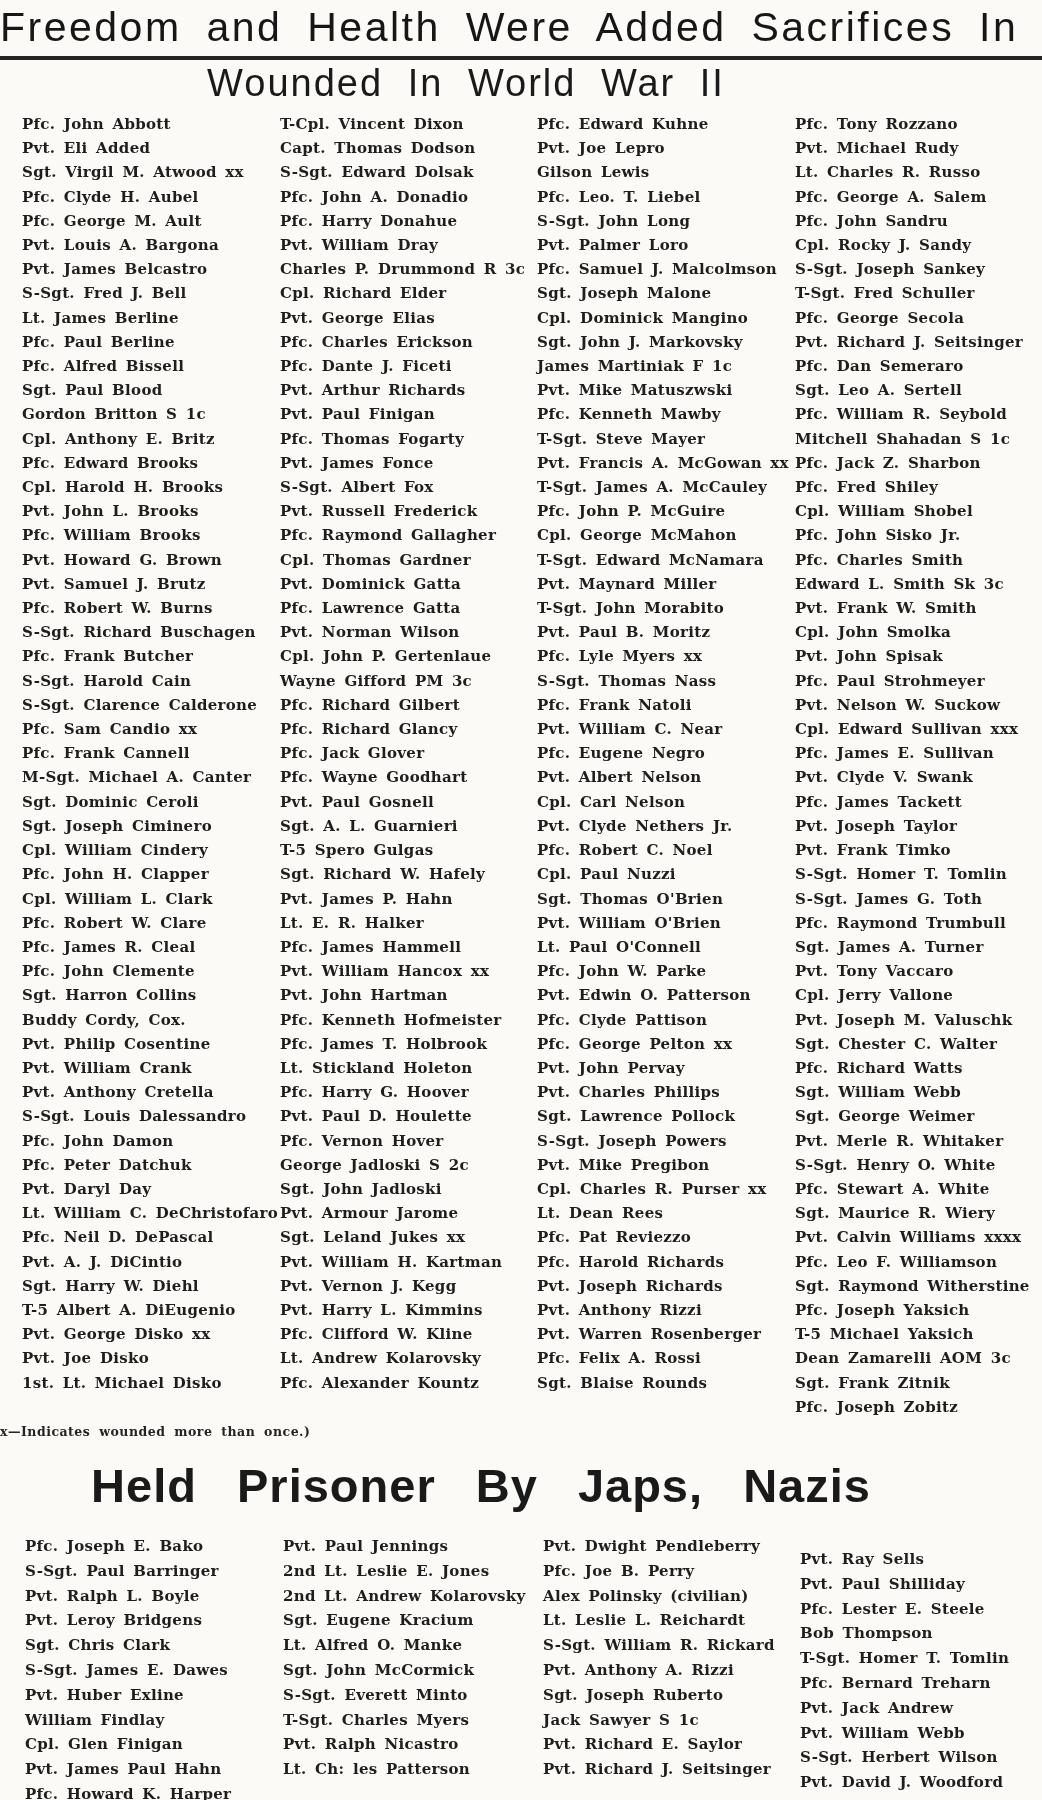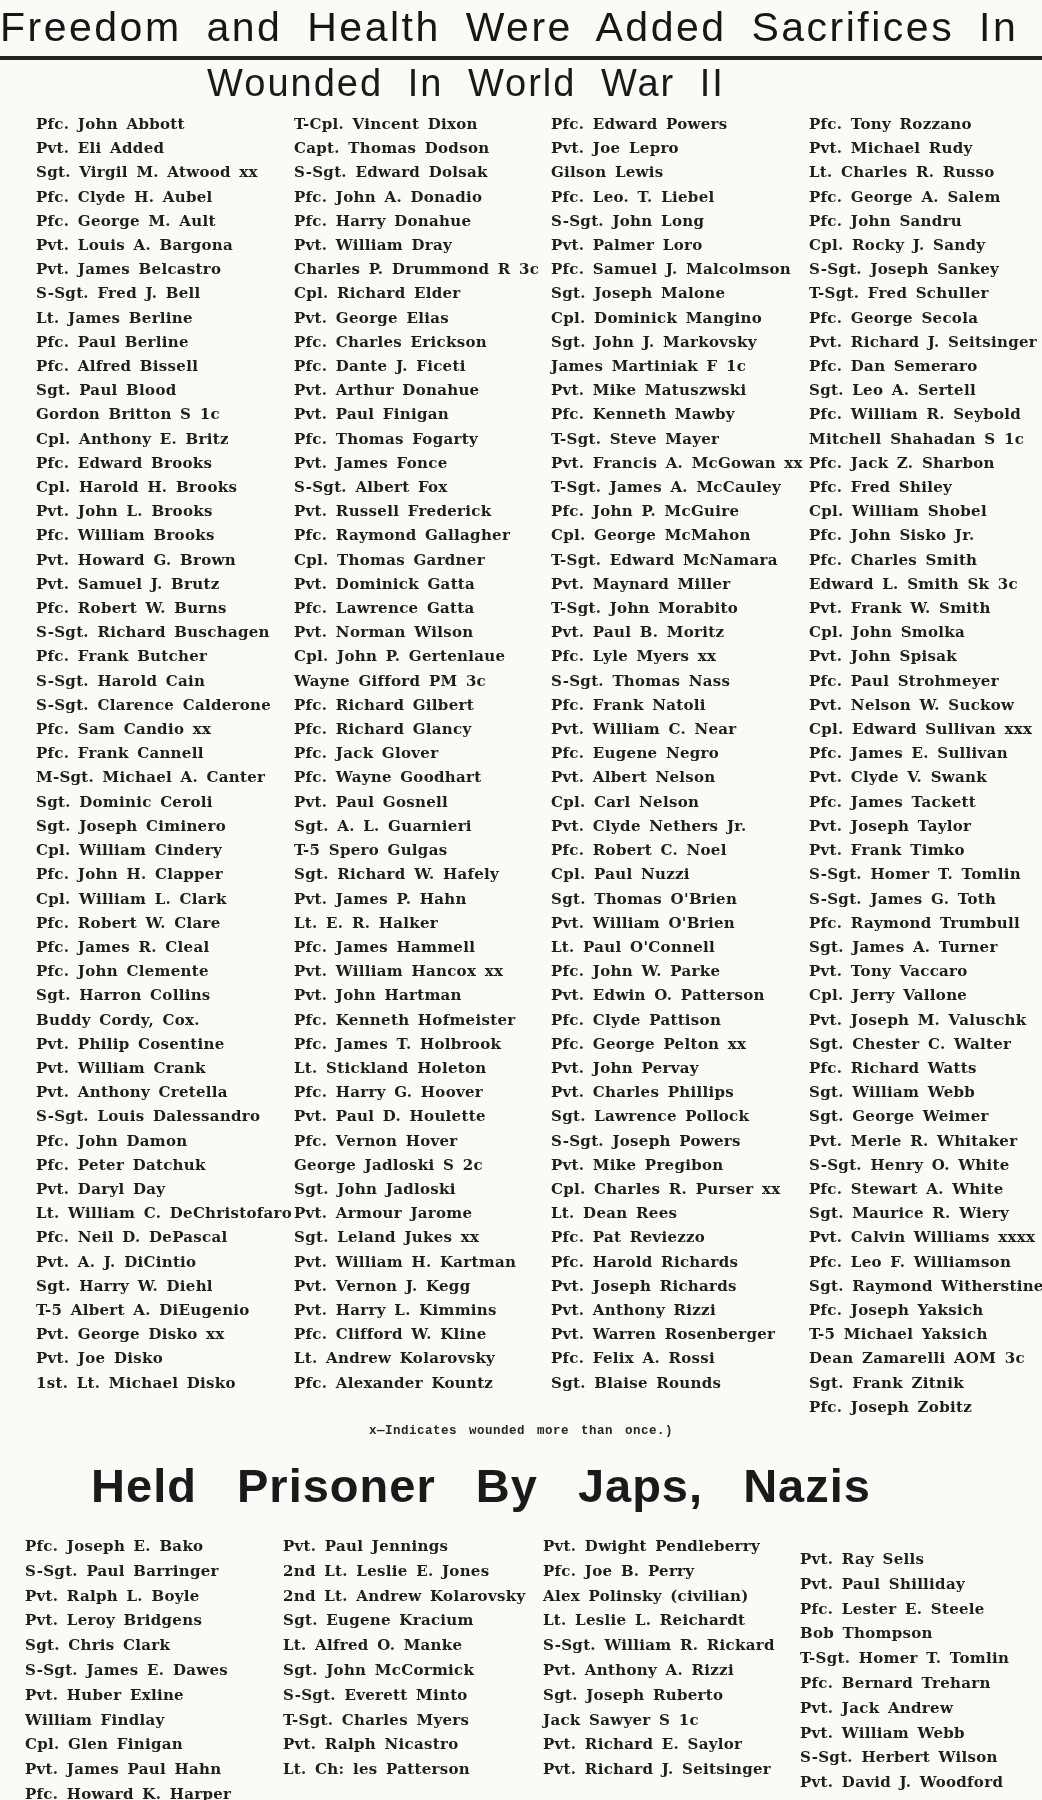--- a/index.html
+++ b/index.html
@@ -35,46 +35,45 @@
     font-size:38px;letter-spacing:2px;word-spacing:12px;
   }
   .prisoner-title{
     position:absolute;top:1458px;left:0;right:80px;
     font-size:47px;letter-spacing:1px;word-spacing:26px;font-weight:bold;
   }
   .cols{
     position:absolute;left:0;right:0;
     display:flex;align-items:flex-start;
   }
-  .wounded-cols{top:112px;padding-left:22px;margin-left:14px;}
+  .wounded-cols{top:112px;padding-left:22px;}
   .prisoner-cols{top:1534px;padding-left:25px;}
   .col{flex:0 0 auto;}
   .wounded-cols .col:nth-child(1){width:258px;}
   .wounded-cols .col:nth-child(2){width:257px;}
   .wounded-cols .col:nth-child(3){width:258px;}
   .wounded-cols .col:nth-child(4){width:269px;}
   .prisoner-cols .col:nth-child(1){width:258px;}
   .prisoner-cols .col:nth-child(2){width:260px;}
   .prisoner-cols .col:nth-child(3){width:257px;}
   .prisoner-cols .col:nth-child(4){width:242px;margin-top:13px;}
   .name-row{
     font-size:15px;font-weight:700;
     line-height:24.2px;
     letter-spacing:0.3px;word-spacing:3px;
     white-space:nowrap;
     color:#1e1e1e;
   }
   .prisoner-cols .name-row{line-height:24.8px;}
   .footnote{
     position:absolute;top:1424px;left:0;right:0;
-    text-align:center;
+    text-align:left;
     font-size:12.5px;font-weight:700;
     letter-spacing:0.5px;word-spacing:4px;
     color:#242424;
-    font-family:Liberation Mono, monospace;
   }
 </style>
 </head>
 <body>
 
 <div class="page">
 
   <div class="main-headline">Freedom and Health Were Added Sacrifices In War</div>
 
   <div class="headline-rule"></div>
@@ -142,21 +141,21 @@
         <div class="name-row">Capt. Thomas Dodson</div>
         <div class="name-row">S-Sgt. Edward Dolsak</div>
         <div class="name-row">Pfc. John A. Donadio</div>
         <div class="name-row">Pfc. Harry Donahue</div>
         <div class="name-row">Pvt. William Dray</div>
         <div class="name-row">Charles P. Drummond R 3c</div>
         <div class="name-row">Cpl. Richard Elder</div>
         <div class="name-row">Pvt. George Elias</div>
         <div class="name-row">Pfc. Charles Erickson</div>
         <div class="name-row">Pfc. Dante J. Ficeti</div>
-        <div class="name-row">Pvt. Arthur Donahue</div>
+        <div class="name-row">Pvt. Arthur Richards</div>
         <div class="name-row">Pvt. Paul Finigan</div>
         <div class="name-row">Pfc. Thomas Fogarty</div>
         <div class="name-row">Pvt. James Fonce</div>
         <div class="name-row">S-Sgt. Albert Fox</div>
         <div class="name-row">Pvt. Russell Frederick</div>
         <div class="name-row">Pfc. Raymond Gallagher</div>
         <div class="name-row">Cpl. Thomas Gardner</div>
         <div class="name-row">Pvt. Dominick Gatta</div>
         <div class="name-row">Pfc. Lawrence Gatta</div>
         <div class="name-row">Pvt. Norman Wilson</div>
@@ -186,21 +185,21 @@
         <div class="name-row">Pvt. Armour Jarome</div>
         <div class="name-row">Sgt. Leland Jukes xx</div>
         <div class="name-row">Pvt. William H. Kartman</div>
         <div class="name-row">Pvt. Vernon J. Kegg</div>
         <div class="name-row">Pvt. Harry L. Kimmins</div>
         <div class="name-row">Pfc. Clifford W. Kline</div>
         <div class="name-row">Lt. Andrew Kolarovsky</div>
         <div class="name-row">Pfc. Alexander Kountz</div>
       </div>
     <div class="col">
-        <div class="name-row">Pfc. Edward Powers</div>
+        <div class="name-row">Pfc. Edward Kuhne</div>
         <div class="name-row">Pvt. Joe Lepro</div>
         <div class="name-row">Gilson Lewis</div>
         <div class="name-row">Pfc. Leo. T. Liebel</div>
         <div class="name-row">S-Sgt. John Long</div>
         <div class="name-row">Pvt. Palmer Loro</div>
         <div class="name-row">Pfc. Samuel J. Malcolmson</div>
         <div class="name-row">Sgt. Joseph Malone</div>
         <div class="name-row">Cpl. Dominick Mangino</div>
         <div class="name-row">Sgt. John J. Markovsky</div>
         <div class="name-row">James Martiniak F 1c</div>

